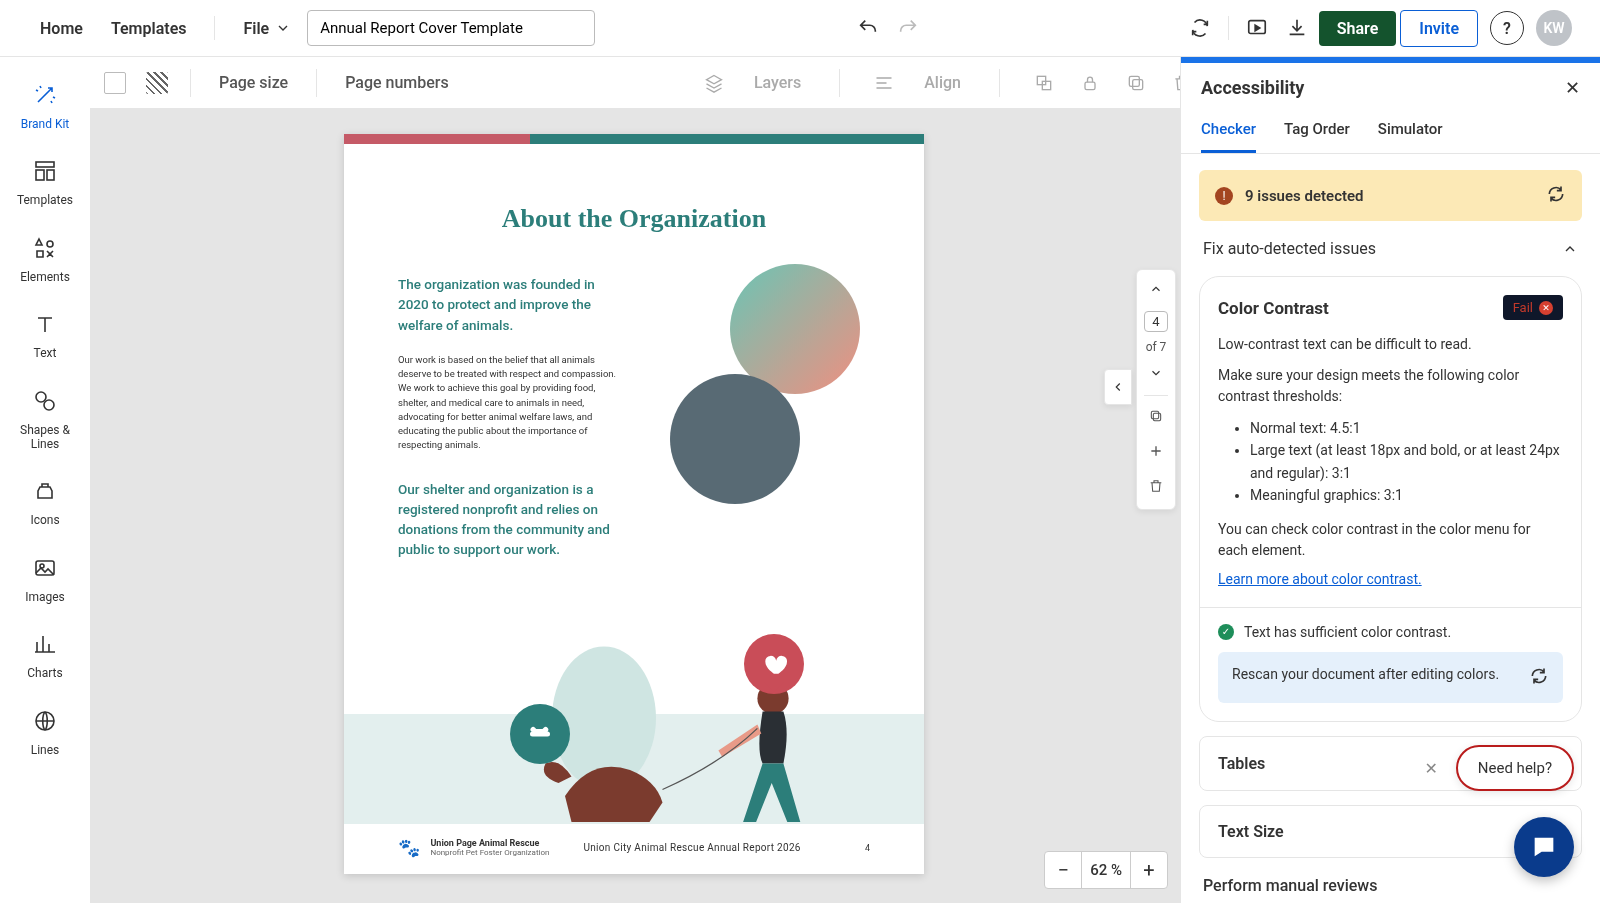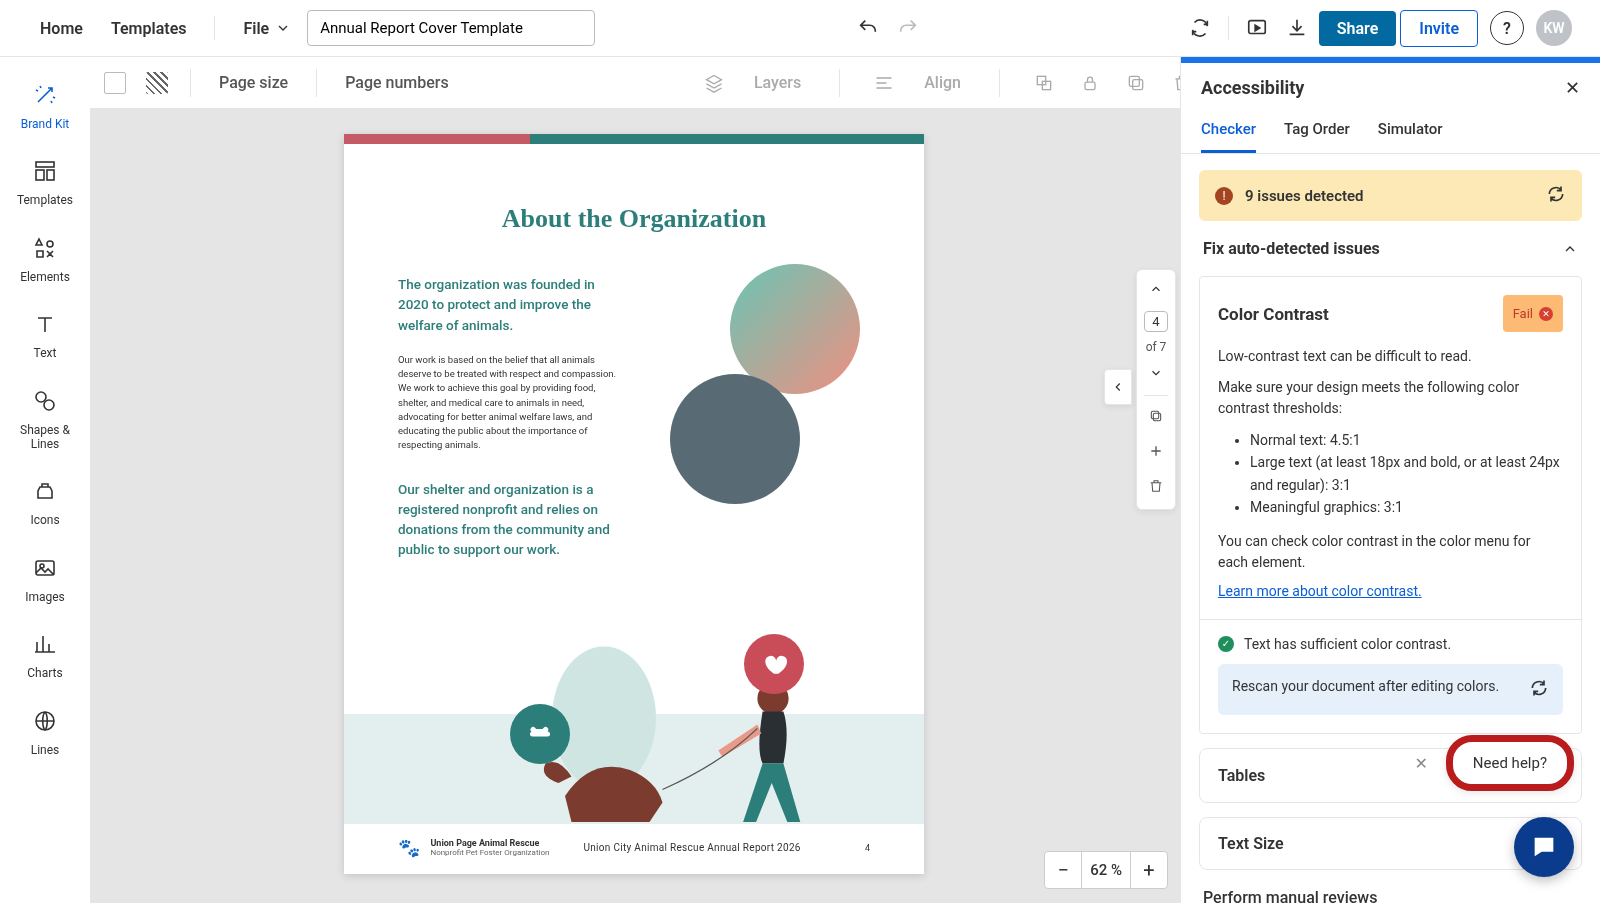--- a/index.html
+++ b/index.html
@@ -9,21 +9,21 @@
 .topbar { height:57px; display:flex; align-items:center; padding:0 28px; border-bottom:1px solid #e5e5e5; gap:4px; }
 .topbar .nav-link { font-size:16px; font-weight:600; padding:8px 12px; cursor:pointer; }
 .topbar .divider { width:1px; height:24px; background:#e5e5e5; margin:0 12px; }
 .file-menu { display:flex; align-items:center; gap:6px; font-size:16px; font-weight:600; cursor:pointer; padding:8px 12px; }
 .title-input { border:1px solid #bbb; border-radius:4px; padding:8px 12px; font-size:15px; width:288px; }
 .topbar .spacer { flex:1; }
 .topbar .icon-btn { width:36px; height:36px; display:flex; align-items:center; justify-content:center; cursor:pointer; border-radius:4px; }
 .topbar .icon-btn svg { width:22px; height:22px; stroke:#333; fill:none; stroke-width:1.8; }
 .topbar .icon-btn.dim svg { stroke:#bbb; }
 .btn { padding:8px 18px; border-radius:4px; font-size:16px; font-weight:600; cursor:pointer; border:none; }
-.btn-share { background:#0369a1; color:#fff; }
+.btn-share { background:#14532d; color:#fff; }
 .btn-invite { background:#fff; color:#0a5fd6; border:1px solid #0a5fd6; }
 .avatar { width:36px; height:36px; border-radius:50%; background:#bfc3c8; color:#fff; display:flex; align-items:center; justify-content:center; font-size:14px; font-weight:600; }
 .help-circle { width:34px; height:34px; border:1.5px solid #333; border-radius:50%; display:flex; align-items:center; justify-content:center; font-size:16px; font-weight:600; cursor:pointer; margin:0 8px; }
 
 
 .toolbar2 { height:52px; border-bottom:1px solid #e5e5e5; display:flex; align-items:center; padding-left:90px; gap:0; position:relative; }
 .toolbar2 .tb-sq { width:22px; height:22px; border:1.5px solid #bbb; border-radius:2px; margin:0 14px; cursor:pointer; }
 .toolbar2 .tb-hatch { width:22px; height:22px; margin:0 6px; cursor:pointer; background:repeating-linear-gradient(45deg,#666 0 2px,transparent 2px 5px); border-radius:2px; }
 .toolbar2 .tb-div { width:1px; height:28px; background:#e5e5e5; margin:0 16px; }
 .toolbar2 .tb-text { font-size:16px; color:#555; font-weight:500; cursor:pointer; padding:0 12px; }
@@ -95,46 +95,46 @@
 .panel-tabs .ptab { padding:12px 0; font-size:15px; cursor:pointer; color:#333; border-bottom:3px solid transparent; font-weight:500;}
 .panel-tabs .ptab.active { color:#0a5fd6; border-bottom-color:#0a5fd6;}
 
 .panel-body { flex:1; overflow-y:auto; padding:16px 18px; display:flex; flex-direction:column; gap:14px;}
 .issues-banner { background:#fce9b6; border-radius:6px; padding:14px 16px; display:flex; align-items:center; gap:12px;}
 .issues-banner .warn-icon { width:18px; height:18px; border-radius:50%; background:#a34521; color:#fff; display:flex; align-items:center; justify-content:center; font-size:12px;}
 .issues-banner .txt { font-weight:600; font-size:15px; flex:1;}
 .issues-banner .refresh { cursor:pointer;}
 
 .section-head { display:flex; align-items:center; justify-content:space-between; padding:4px 4px; cursor:pointer;}
-.section-head .sh-title { font-size:16px; font-weight:700;}
-
-.card { border:1px solid #e5e5e5; border-radius:4px; padding:18px; }
+.section-head .sh-title { font-size:16px; font-weight:400;}
+
+.card { border:1px solid #e5e5e5; border-radius:20px; padding:18px; }
 .card .card-head { display:flex; align-items:center; justify-content:space-between; margin-bottom:14px;}
 .card .card-title { font-size:17px; font-weight:700;}
-.badge-fail { background:#fdba74; color:#c0392b; padding:11px 10px; border-radius:4px; font-size:13px; display:flex; align-items:center; gap:6px;text-align:center;}
+.badge-fail { background:#0f172a; color:#c0392b; padding:5px 10px; border-radius:4px; font-size:13px; display:flex; align-items:center; gap:6px;text-align:center;}
 .badge-fail .bx { width:14px; height:14px; border-radius:50%; background:#d64030; color:#fff; display:flex; align-items:center; justify-content:center; font-size:9px;}
 .badge-pass { background:#d6efe1; color:#1e7a4a; padding:3px 10px; border-radius:4px; font-size:13px; }
 .card p { font-size:14px; color:#333; line-height:1.5; margin-bottom:10px;}
 .card ul { padding-left:32px; margin:8px 0 12px; }
 .card ul li { font-size:14px; line-height:1.6; }
 .card a.learn { color:#0a5fd6; text-decoration:underline; font-size:14px;}
 .card .divider-line { border-top:1px solid #e5e5e5; margin:20px -18px 16px;}
 .card .check-row { display:flex; align-items:center; gap:10px; margin-bottom:12px;}
 .card .check-row .chk { width:16px; height:16px; border-radius:50%; background:#1e8e5a; color:#fff; display:flex; align-items:center; justify-content:center; font-size:10px;}
 .card .rescan { background:#e5f0fb; border-radius:6px; padding:14px; display:flex; align-items:flex-start; gap:28px;}
 .card .rescan .rt { font-size:14px; flex:1;}
 
 .card-collapsed { border:1px solid #e5e5e5; border-radius:8px; padding:16px 18px; display:flex; align-items:center; justify-content:space-between;}
 .card-collapsed .cc-title { font-size:16px; font-weight:600;}
 
 .manual-reviews { font-size:16px; font-weight:500; padding:4px;}
 
 
 .help-widget { position:absolute; right:26px; bottom:112px; display:flex; align-items:center; gap:12px;}
-.help-widget .bubble-txt { background:#fff; border:7px solid #b91c1c; border-radius:26px; padding:12px 20px; font-size:15px; box-shadow:0 2px 8px rgba(0,0,0,.1);}
+.help-widget .bubble-txt { background:#fff; border:2px solid #b91c1c; border-radius:26px; padding:12px 20px; font-size:15px; box-shadow:0 2px 8px rgba(0,0,0,.1);}
 .help-widget .bubble-close { color:#888; cursor:pointer; padding:6px; font-size:16px;}
 .chat-fab { position:absolute; right:26px; bottom:26px; width:60px; height:60px; border-radius:50%; background:#0a3b8c; display:flex; align-items:center; justify-content:center; cursor:pointer; box-shadow:0 4px 12px rgba(0,0,0,.25);}
 .chat-fab svg { width:28px; height:28px; fill:#fff;}
 </style>
 </head>
 <body>
 
 <div class="topbar">
   <div class="nav-link">Home</div>
   <div class="nav-link">Templates</div>

